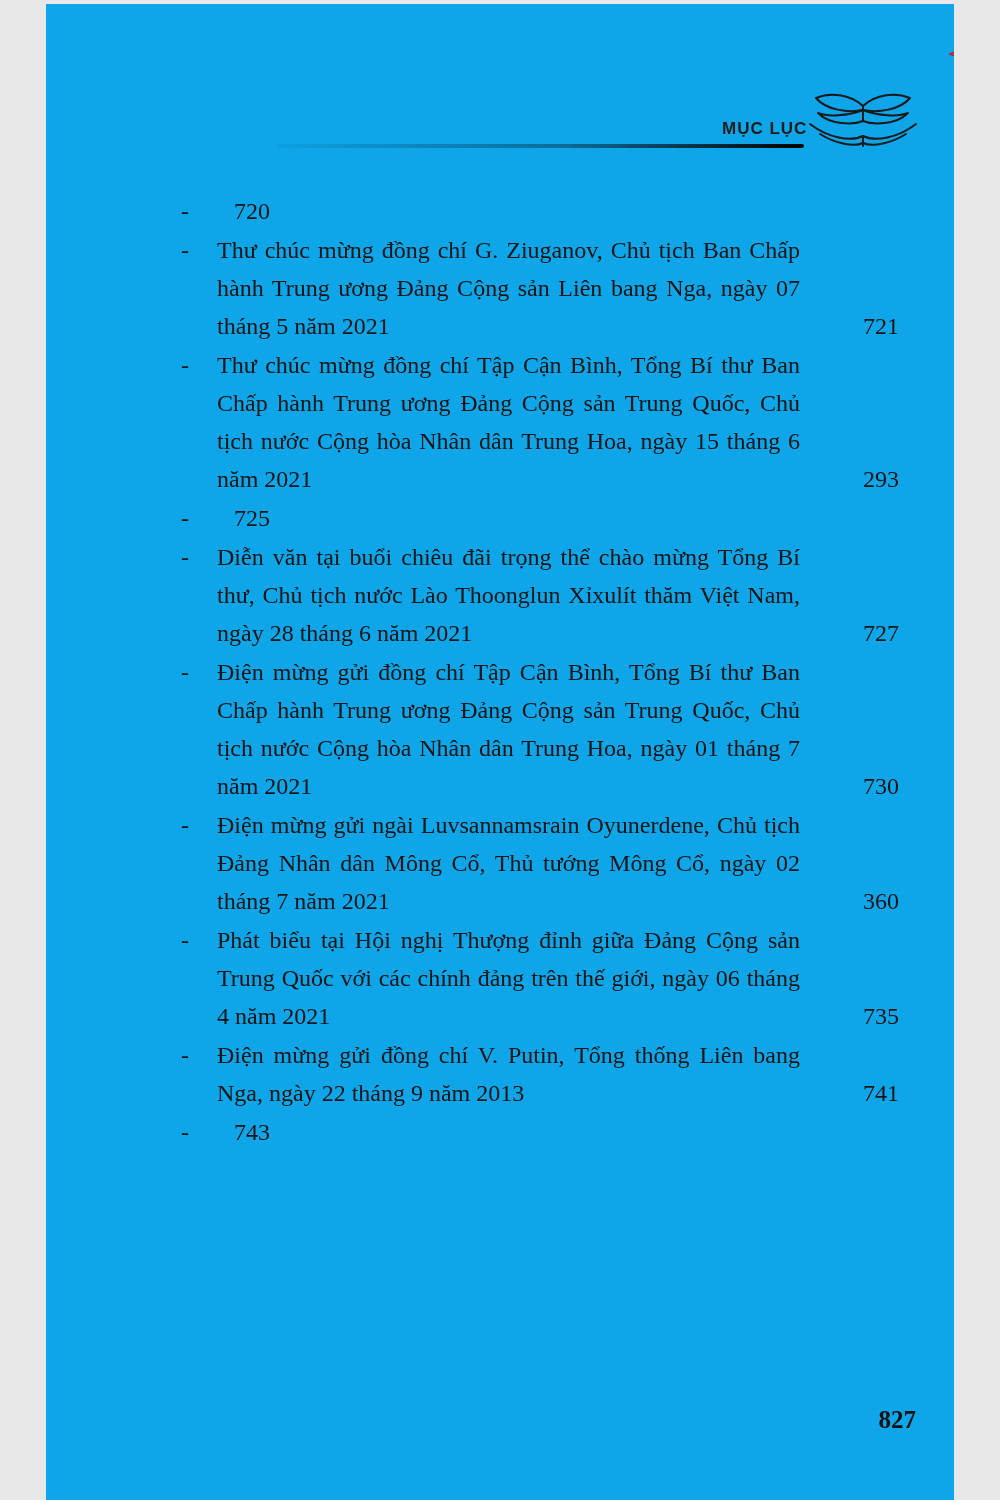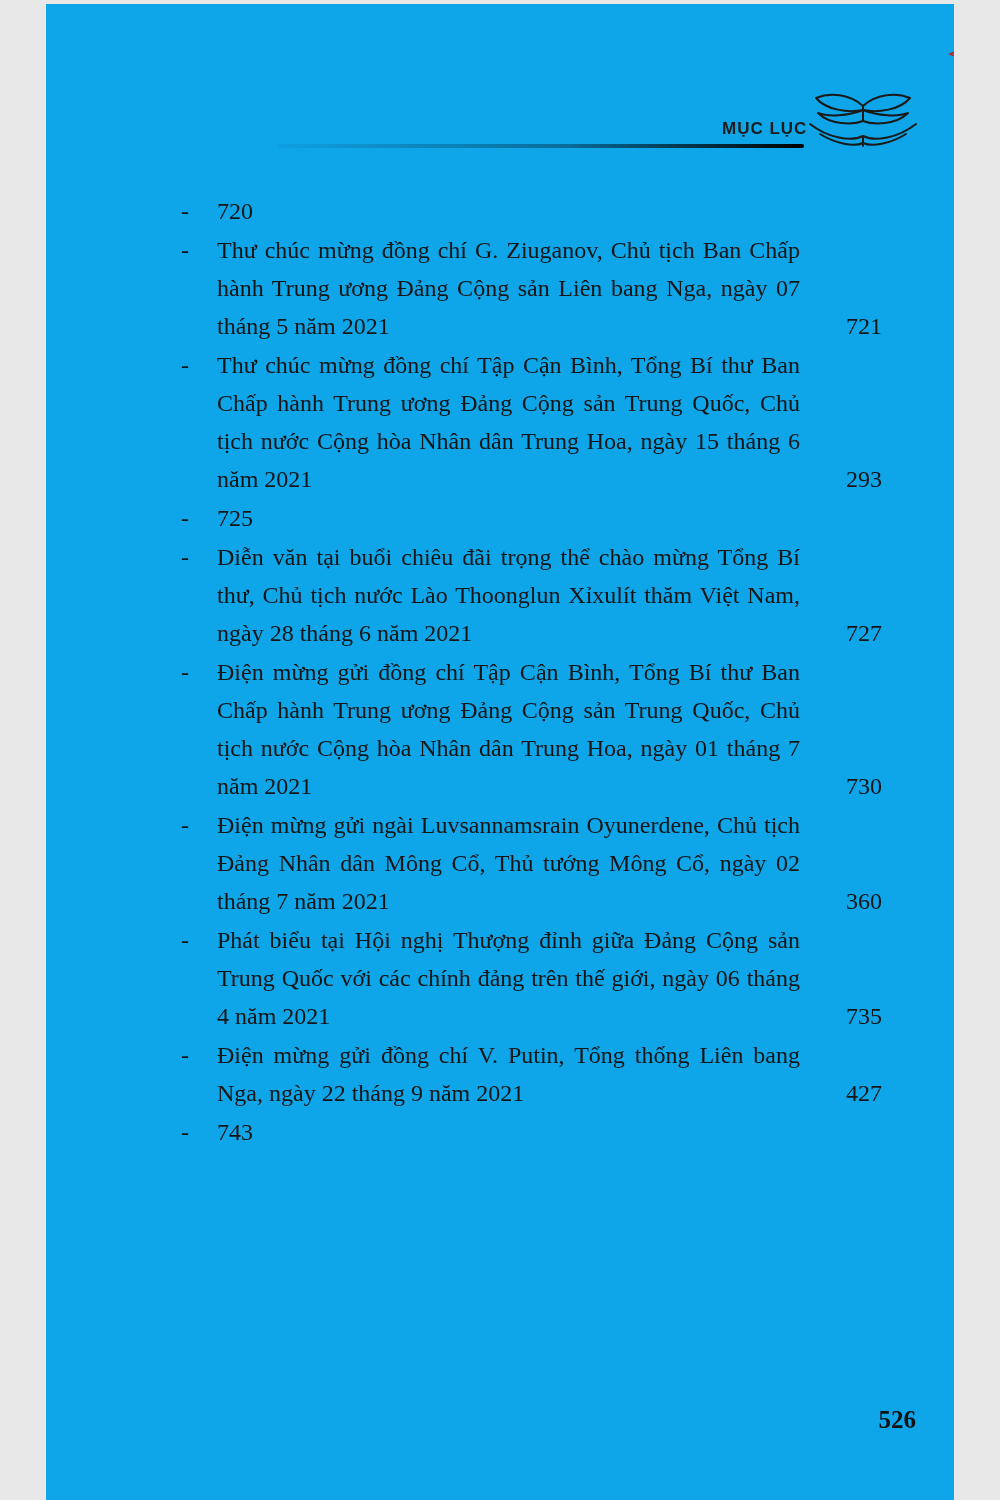--- a/index.html
+++ b/index.html
@@ -59,21 +59,21 @@
     width:36px;
   }
   .entry-text {
     flex:1 1 auto;
     text-align:justify;
     padding-right:46px;
   }
   .entry-page {
     flex:0 0 70px;
     width:70px;
-    text-align:left;
+    text-align:center;
     align-self:flex-end;
   }
 
   
   .footer-page {
     position:absolute;
     top:1402px;
     left:135px; width:735px;
     text-align:right;
     font-size:25px;
@@ -161,24 +161,24 @@
         <span class="entry-text">Điện mừng gửi ngài Luvsannamsrain Oyunerdene, Chủ tịch Đảng Nhân dân Mông Cổ, Thủ tướng Mông Cổ, ngày 02 tháng 7 năm 2021</span>
         <span class="entry-page">360</span>
       </div>
       <div class="entry">
         <span class="dash">-</span>
         <span class="entry-text">Phát biểu tại Hội nghị Thượng đỉnh giữa Đảng Cộng sản Trung Quốc với các chính đảng trên thế giới, ngày 06 tháng 4 năm 2021</span>
         <span class="entry-page">735</span>
       </div>
       <div class="entry">
         <span class="dash">-</span>
-        <span class="entry-text">Điện mừng gửi đồng chí V. Putin, Tổng thống Liên bang Nga, ngày 22 tháng 9 năm 2021</span>
-        <span class="entry-page">427</span>
+        <span class="entry-text">Điện mừng gửi đồng chí V. Putin, Tổng thống Liên bang Nga, ngày 22 tháng 9 năm 2013</span>
+        <span class="entry-page">741</span>
       </div>
       <div class="entry">
         <span class="dash">-</span>
         <span class="entry-page">743</span>
       </div>
     </div>
 
-  <div class="footer-page">526</div>
+  <div class="footer-page">827</div>
 
 </div>
 
 </body></html>

